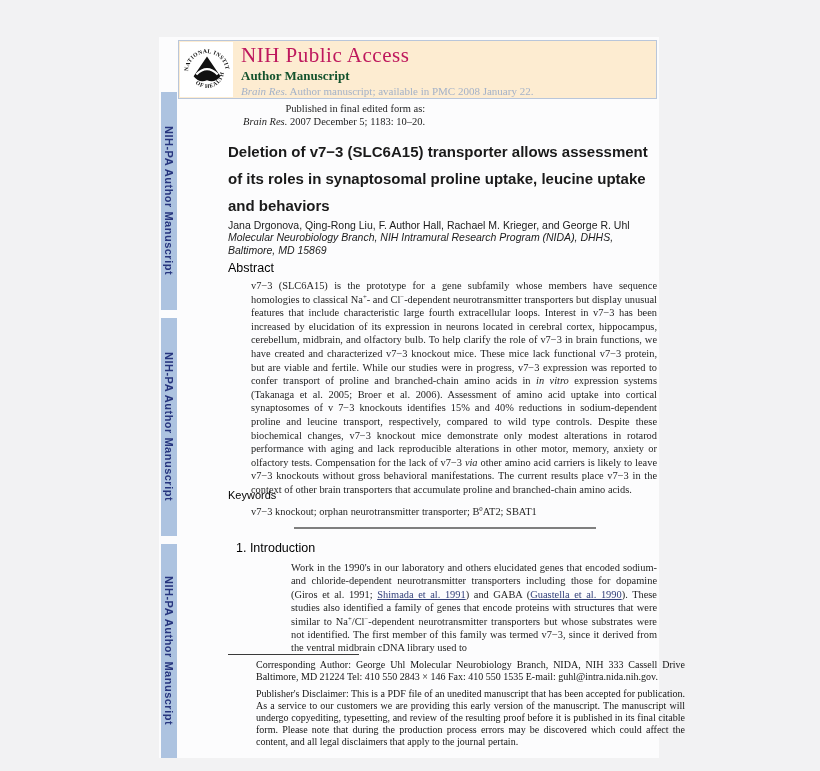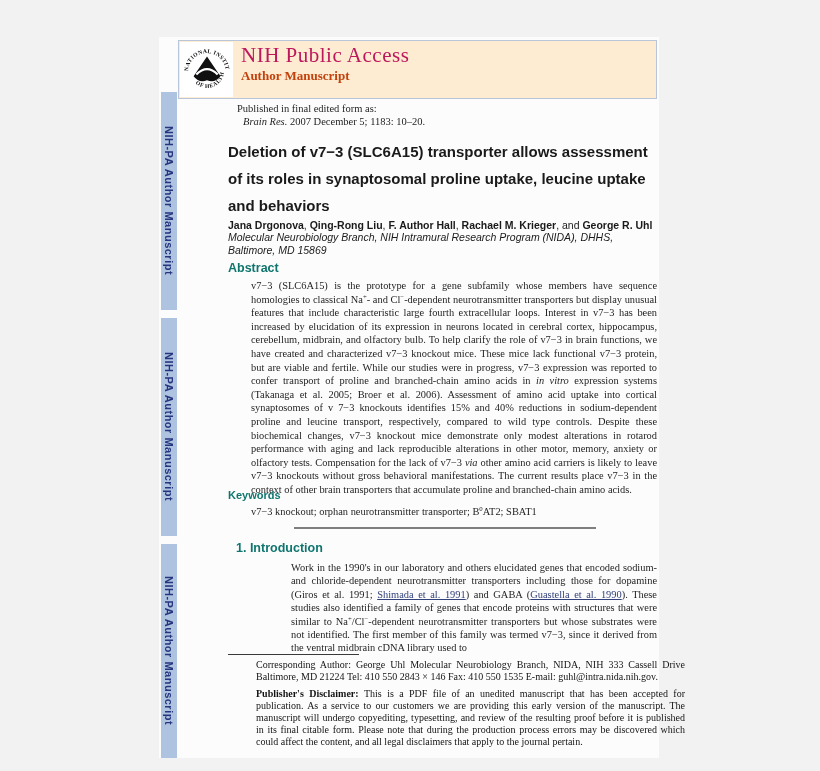--- a/index.html
+++ b/index.html
@@ -42,27 +42,27 @@
     background:#ffffff;display:flex;align-items:center;justify-content:center;
   }
   .banner-text{position:absolute;left:62px;top:1px;right:4px;}
   .banner-title{
     font-family:"Liberation Serif", serif;
     font-size:21px;font-weight:normal;color:#be185d;
     margin:0;line-height:26px;letter-spacing:0.5px;
   }
   .banner-subtitle{
     font-family:"Liberation Serif", serif;
-    font-size:13px;font-weight:bold;color:#c2410c;line-height:15px;
+    font-size:13px;font-weight:bold;color:#14532d;line-height:15px;
   }
   .banner-citation{
     font-size:11px;color:#a4b2c8;line-height:14px;margin-top:1px;
   }
   
-  .pub-info{position:absolute;left:237px;top:102px;font-size:10.5px;line-height:13px;}
+  .pub-info{position:absolute;left:237px;top:102px;font-size:10.5px;line-height:13px;text-align:right;}
   .pub-info .line2{padding-left:6px;}
   
   .article-title{
     position:absolute;left:228px;top:138px;width:433px;
     font-family:Liberation Sans, sans-serif;
     font-size:15px;font-weight:bold;color:#1a1a1a;line-height:27px;
   }
   .authors{
     position:absolute;left:228px;top:219px;width:433px;
     font-family:"Liberation Sans", sans-serif;
@@ -70,21 +70,21 @@
   }
   .affiliation{
     position:absolute;left:228px;top:231px;width:433px;
     font-family:"Liberation Sans", sans-serif;
     font-style:italic;font-size:10.5px;line-height:12.5px;color:#1a1a1a;
   }
   
   .sec-h{
     position:absolute;left:228px;
     font-family:"Liberation Sans", sans-serif;
-    font-size:12.5px;font-weight:bold;color:#0f766e;
+    font-size:12.5px;font-weight:normal;color:#000000;
   }
   .h-abstract{top:261px;}
   .h-keywords{top:489px;font-size:11px;}
   .h-intro{top:541px;margin-left:8px;}
   .abstract-body{
     position:absolute;left:251px;top:279px;width:406px;
     font-size:10.4px;line-height:13.6px;text-align:justify;
   }
   .keywords-body{
     position:absolute;left:251px;top:505px;width:406px;
@@ -97,21 +97,21 @@
   }
   
   .rule2{position:absolute;left:228px;top:654px;width:131px;border-top:1.5px solid #3a3a3a;}
   .footnotes{
     position:absolute;left:228px;top:659px;width:429px;
     font-size:10px;line-height:12px;text-align:justify;color:#141414;margin-left:28px;
   }
   .footnotes p{margin:0 0 5px 0;}
   
   .i{font-style:italic;}
-  .b{font-weight:bold;}
+  .b{font-weight:normal;}
   .sup{vertical-align:super;font-size:0.65em;line-height:0;}
   .link{color:#33417a;text-decoration:underline;cursor:pointer;}
   
   .seal-text{font-family:"Liberation Serif", serif;font-weight:bold;fill:#111;}
 </style>
 </head>
 <body>
 
 <div class="page"></div>
 
@@ -138,20 +138,21 @@
       <text class="seal-text" font-size="6.4" letter-spacing="0.6">
         <textPath href="#arcB" startOffset="26%">OF HEALTH</textPath>
       </text>
       <path d="M 28 13 L 43 35 Q 37 43 28 39.5 Q 19 43 13 35 Z" fill="#111"></path>
       <path d="M 16 33 Q 28 21 40 33" stroke="#fff" stroke-width="2.6" fill="none"></path>
     </svg>
   </div>
   <div class="banner-text">
     <h1 class="banner-title">NIH Public Access</h1>
     <div class="banner-subtitle">Author Manuscript</div>
+    <div class="banner-citation"><span class="i">Brain Res.</span><span> Author manuscript; available in PMC 2008 January 22.</span></div>
   </div>
 </div>
 
 <div class="pub-info">
   <div class="line1">Published in final edited form as:</div>
   <div class="line2"><span class="i">Brain Res.</span><span> 2007 December 5; 1183: 10–20.</span></div>
 </div>
 
 <div class="article-title">Deletion of v7−3 (SLC6A15) transporter allows assessment of its roles in synaptosomal proline uptake, leucine uptake and behaviors</div>
 

